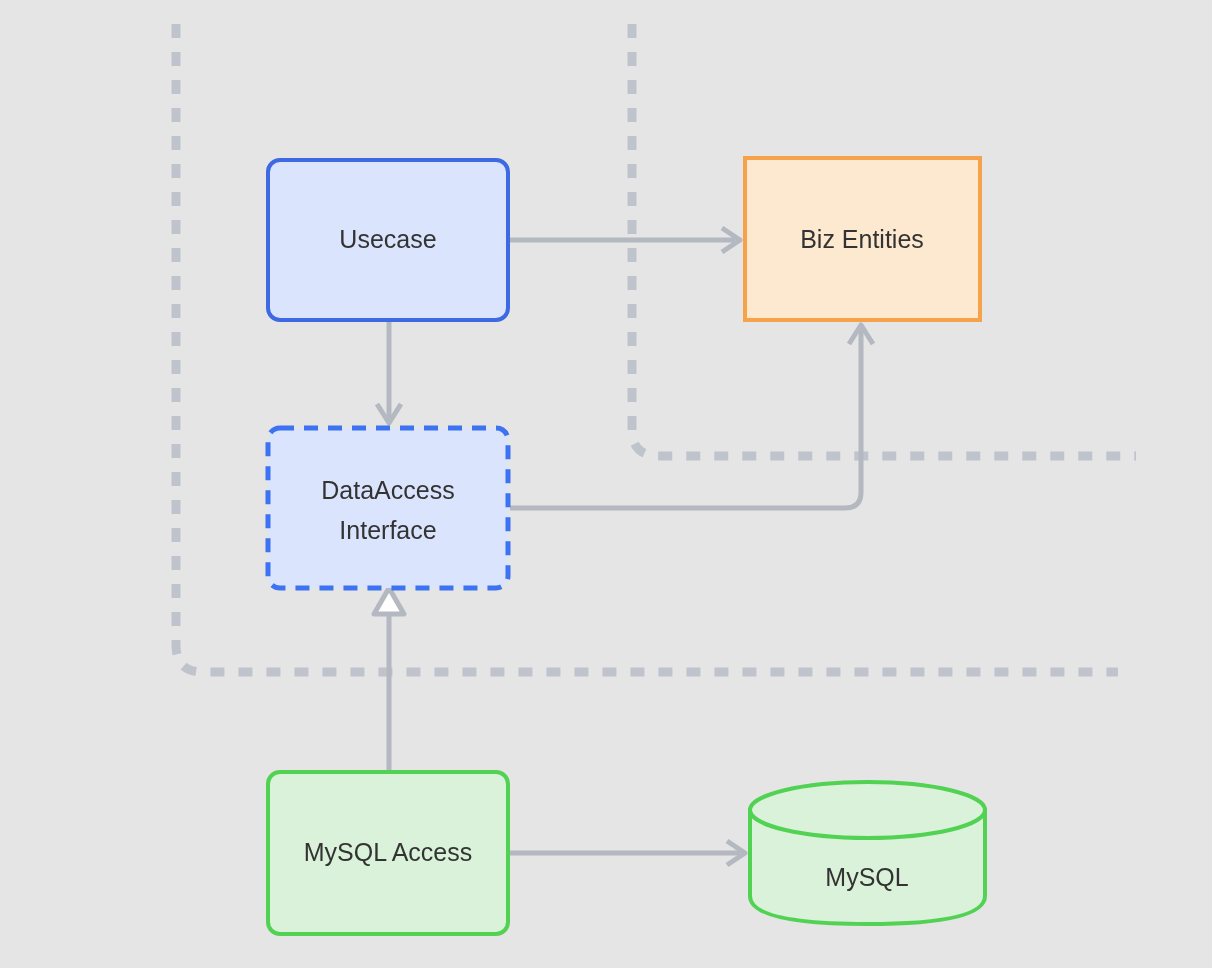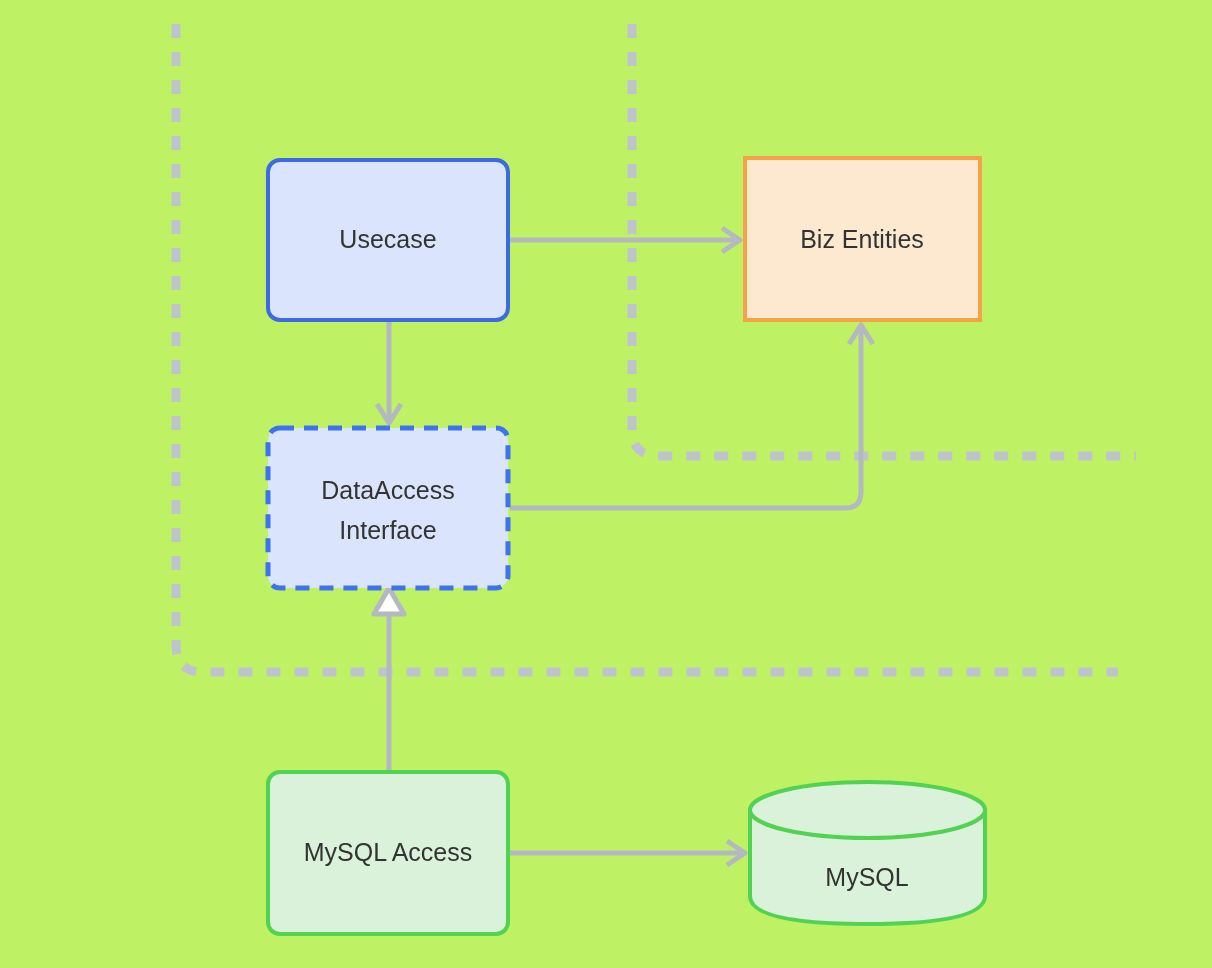--- a/index.html
+++ b/index.html
@@ -46,21 +46,21 @@
   }
   .boundary-line {
     fill: none;
     stroke-linecap: butt;
     stroke-linejoin: round;
   }
 </style>
 </head>
 <body>
 
-<div id="canvas-wrap" style="background: #bef264;">
+<div id="canvas-wrap" style="background: #e5e5e5;">
   <svg id="diagram-svg" viewBox="0 0 1212 968" xmlns="http://www.w3.org/2000/svg">
 
     <g>
 
       <path id="bd-outer" class="boundary-line" d="M 176 24 L 176 645 Q 176 672 203 672 L 1118 672" stroke="#bfc3cc" stroke-width="9" stroke-dasharray="14 14" fill="none" stroke-linecap="butt"></path>
 
       <path id="bd-inner" class="boundary-line" d="M 632 24 L 632 430 Q 632 456 659 456 L 1136 456" stroke="#bfc3cc" stroke-width="9" stroke-dasharray="14 14" fill="none" stroke-linecap="butt"></path>
     </g>
 
     <g>

